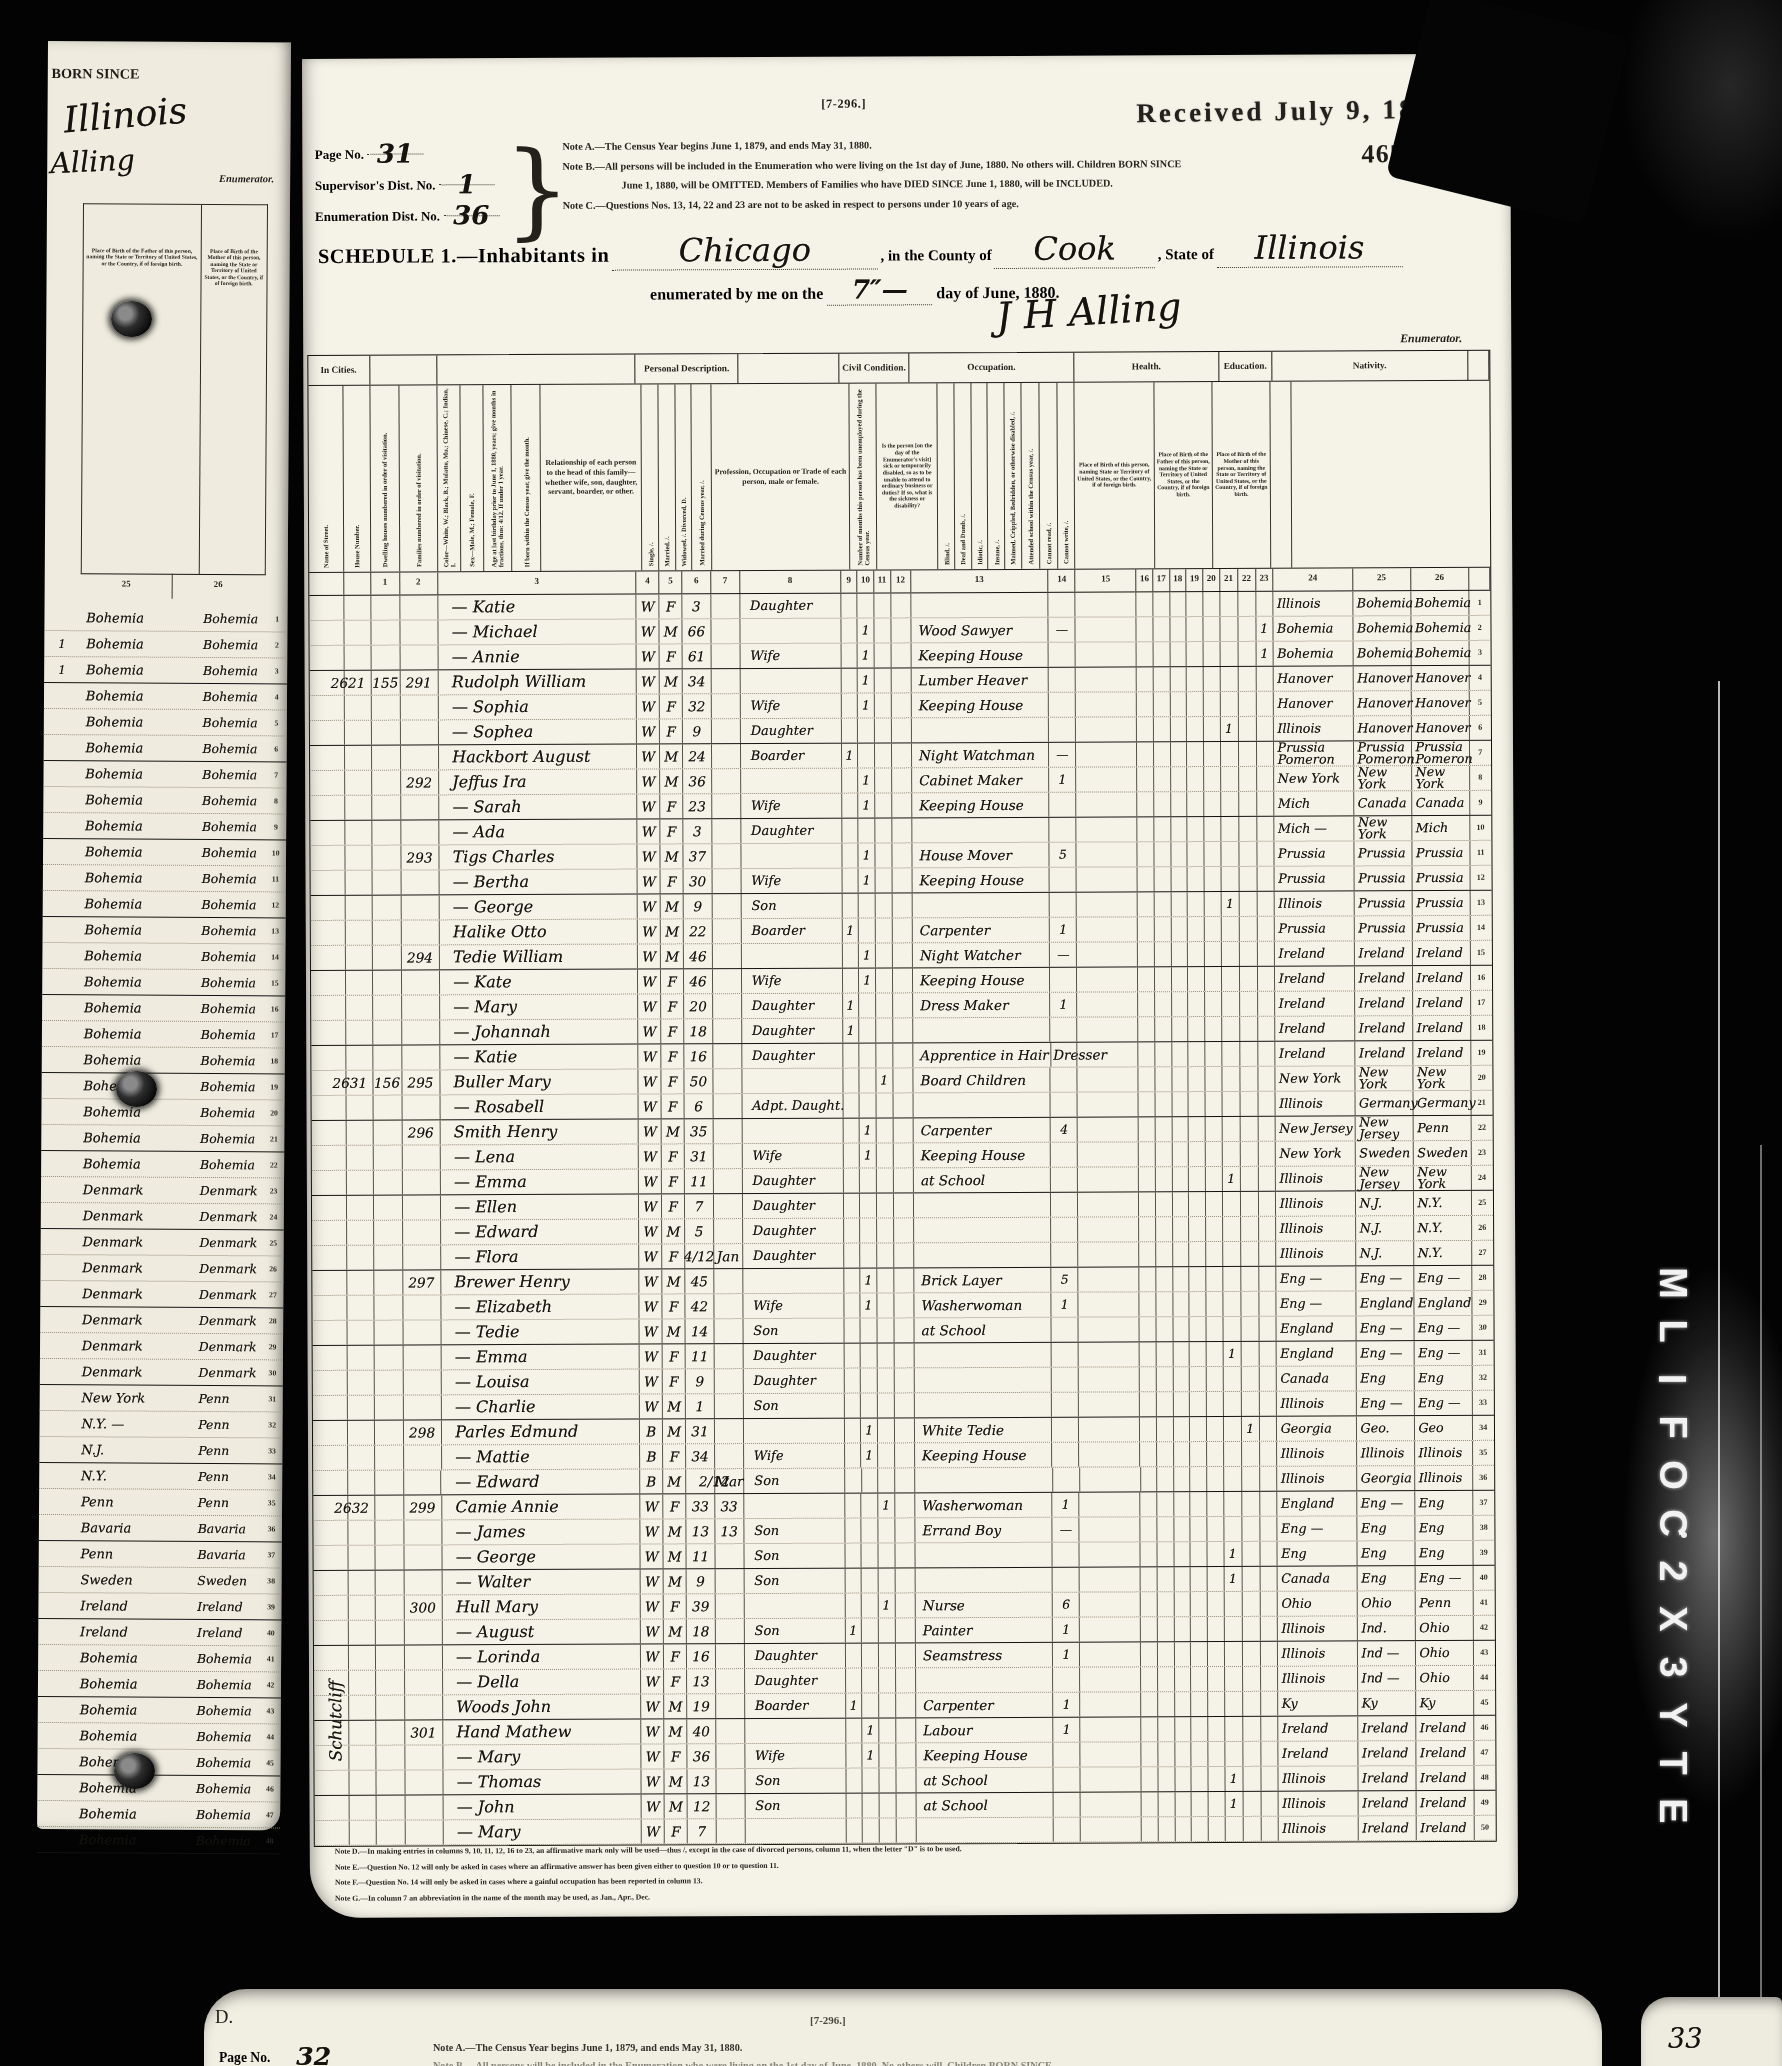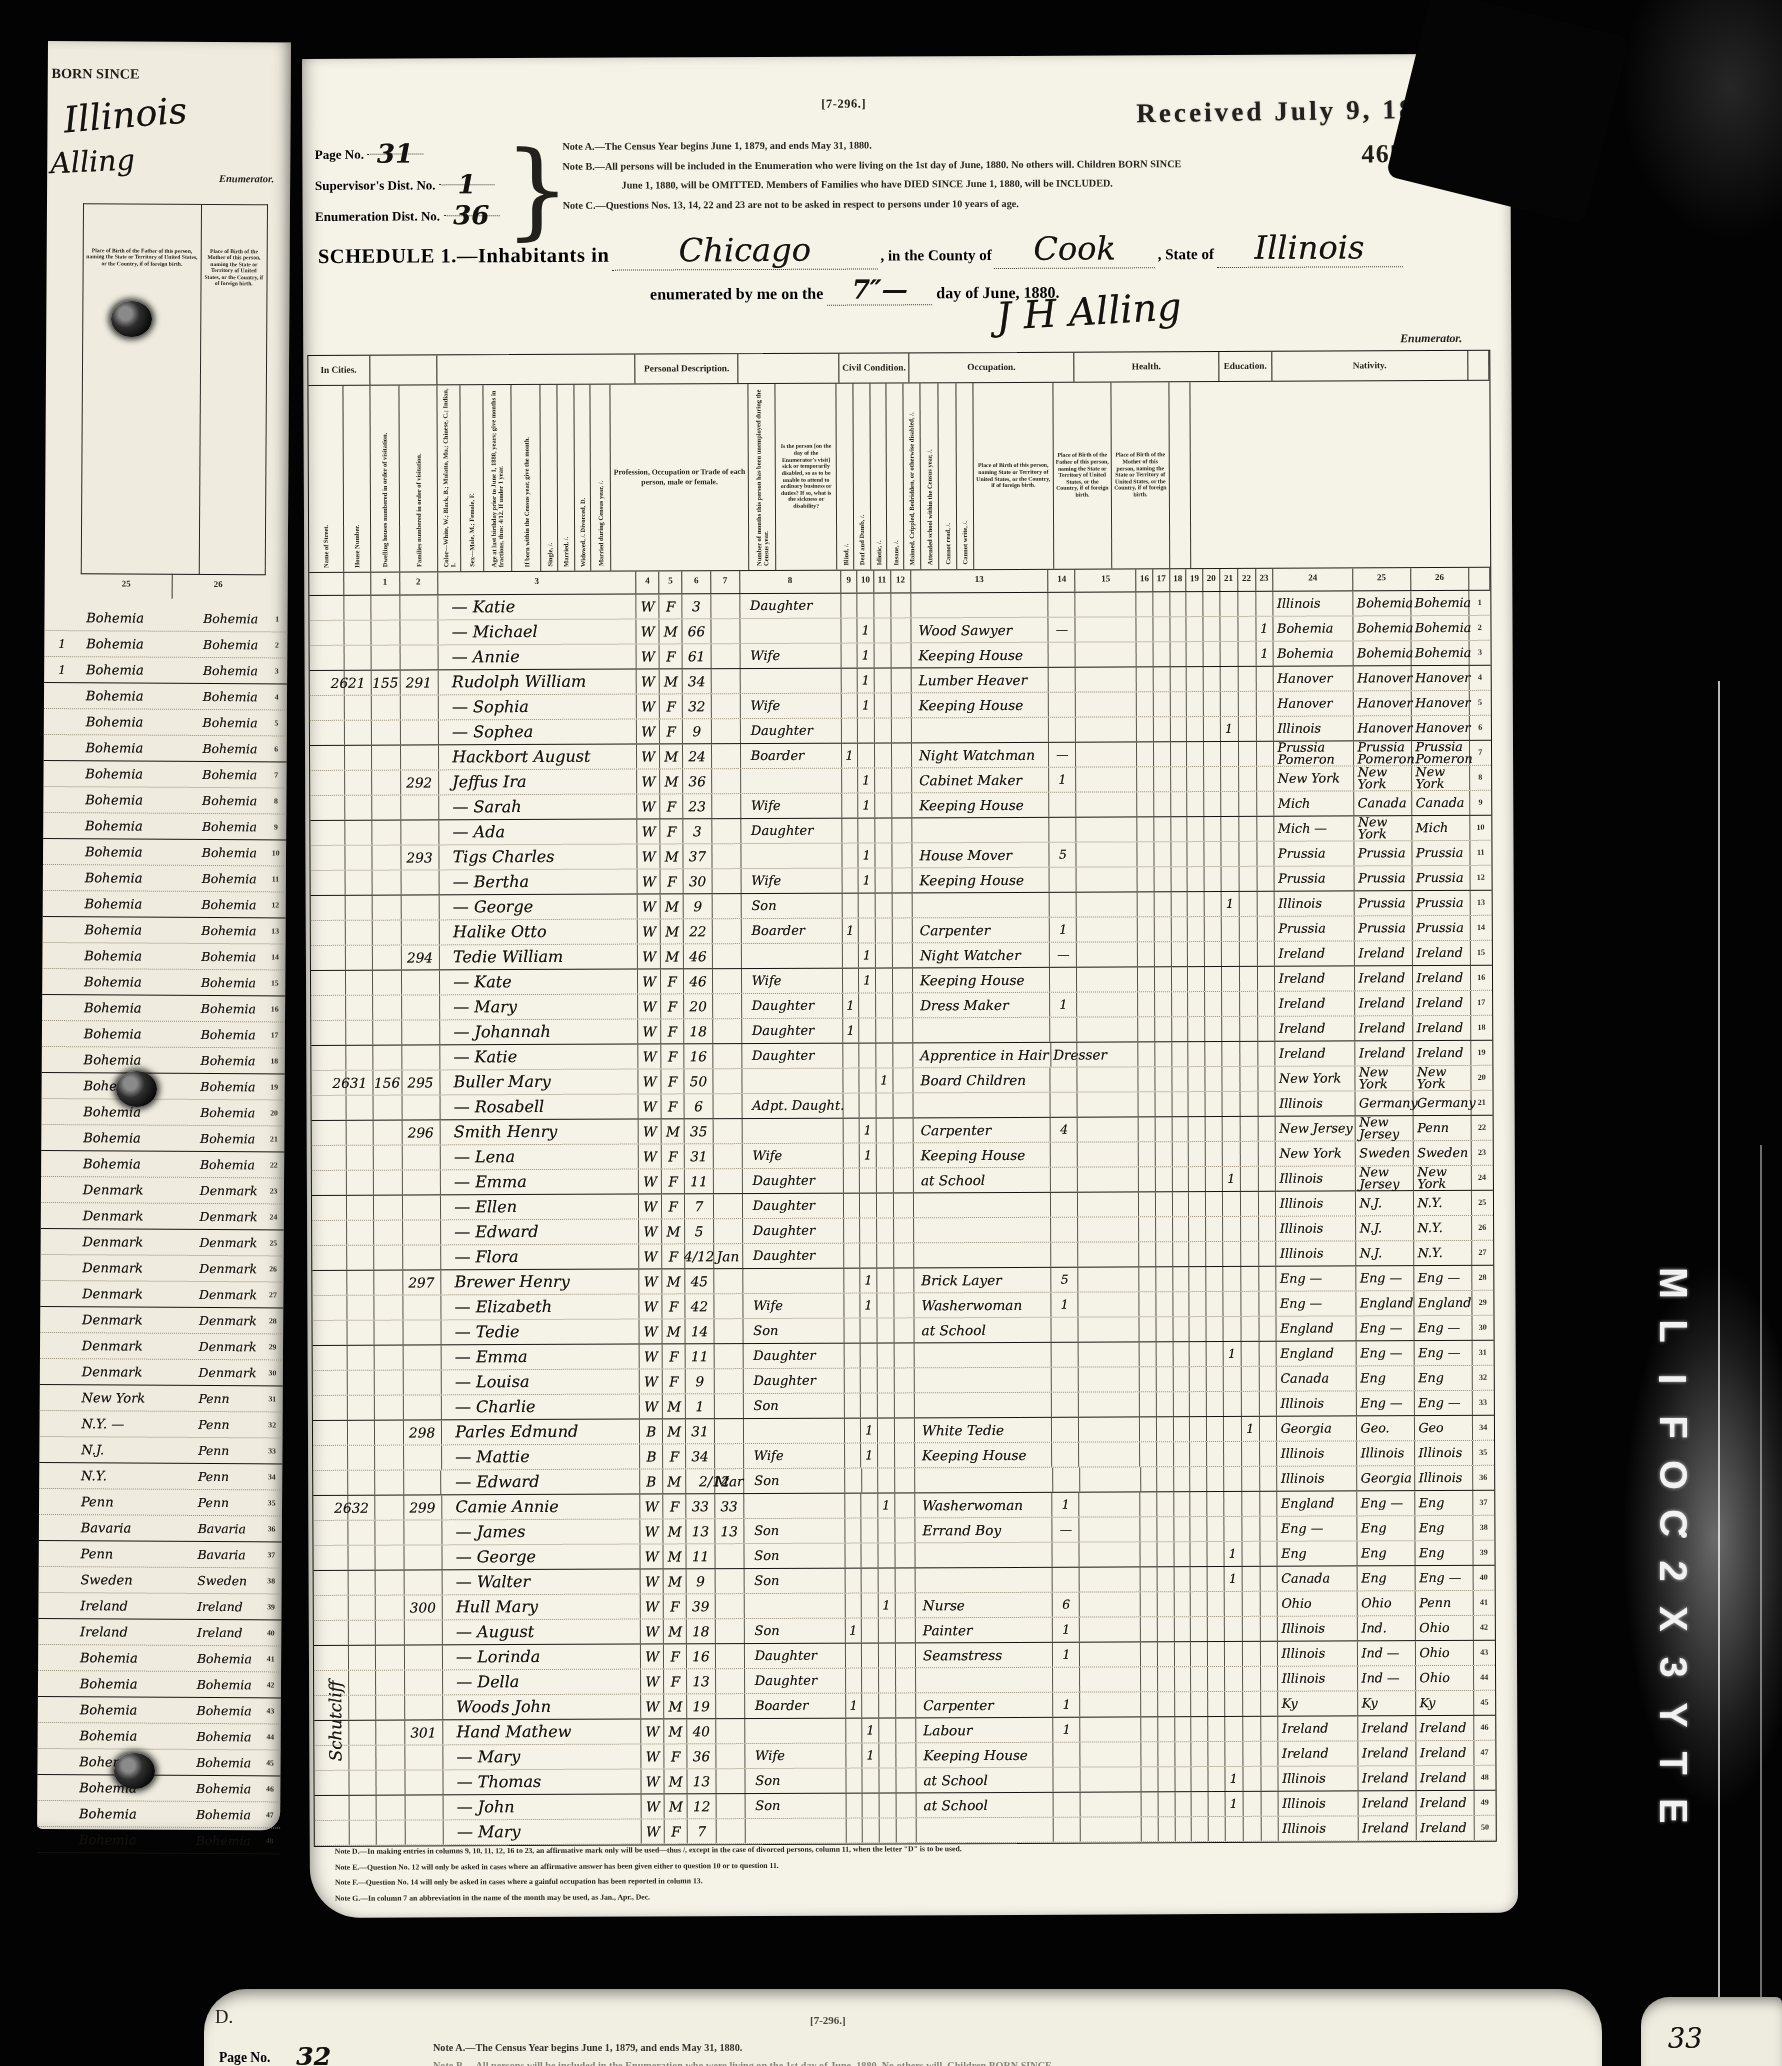--- a/index.html
+++ b/index.html
@@ -529,20 +529,23 @@
           </div>
           <div class="hc" style="width: 23px;">
             <div class="vl">Sex—Male, M.; Female, F.</div>
           </div>
           <div class="hc" style="width: 28.5px;">
             <div class="vl">Age at last birthday prior to June 1, 1880, years; give months in fractions, thus: 4/12.  If under 1 year.</div>
           </div>
           <div class="hc" style="width: 29px;">
             <div class="vl">If born within the Census year, give the month.</div>
           </div>
+          <div class="hc" style="width: 101px;">
+            <div class="cl">Relationship of each person to the head of this family—whether wife, son, daughter, servant, boarder, or other.</div>
+          </div>
           <div class="hc" style="width: 16.7px;">
             <div class="vl">Single, /.</div>
           </div>
           <div class="hc" style="width: 16.7px;">
             <div class="vl">Married, /.</div>
           </div>
           <div class="hc" style="width: 16.7px;">
             <div class="vl">Widowed, /.  Divorced, D.</div>
           </div>
           <div class="hc" style="width: 20px;">

